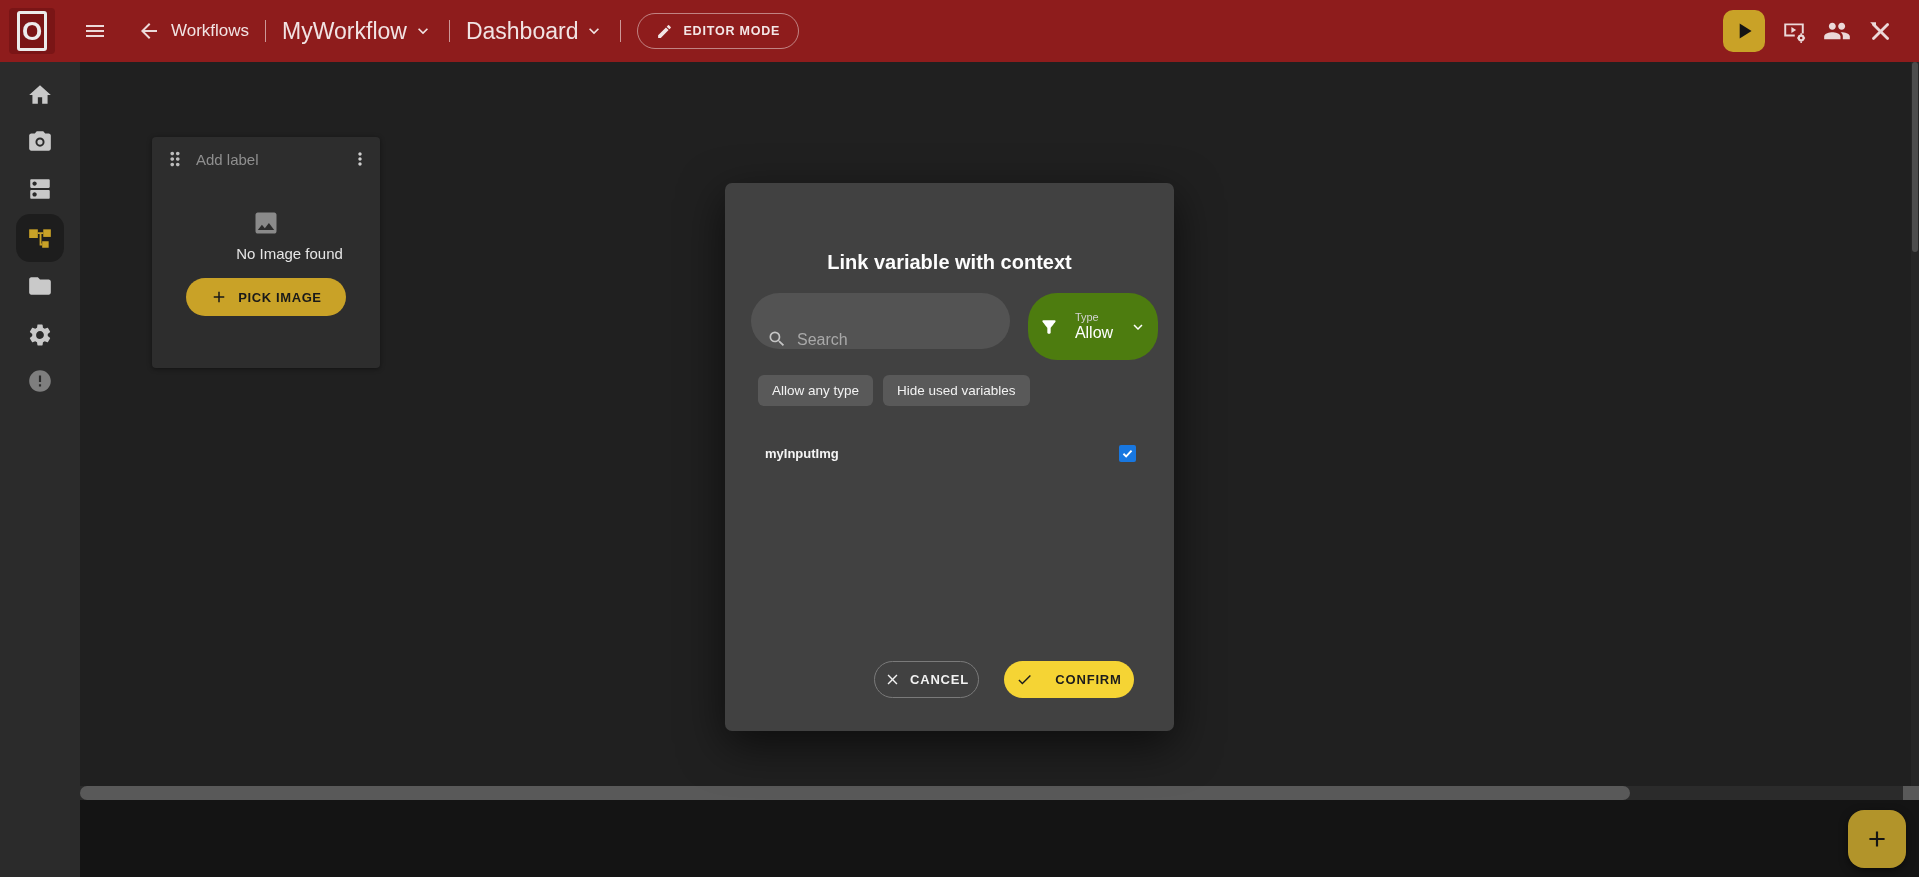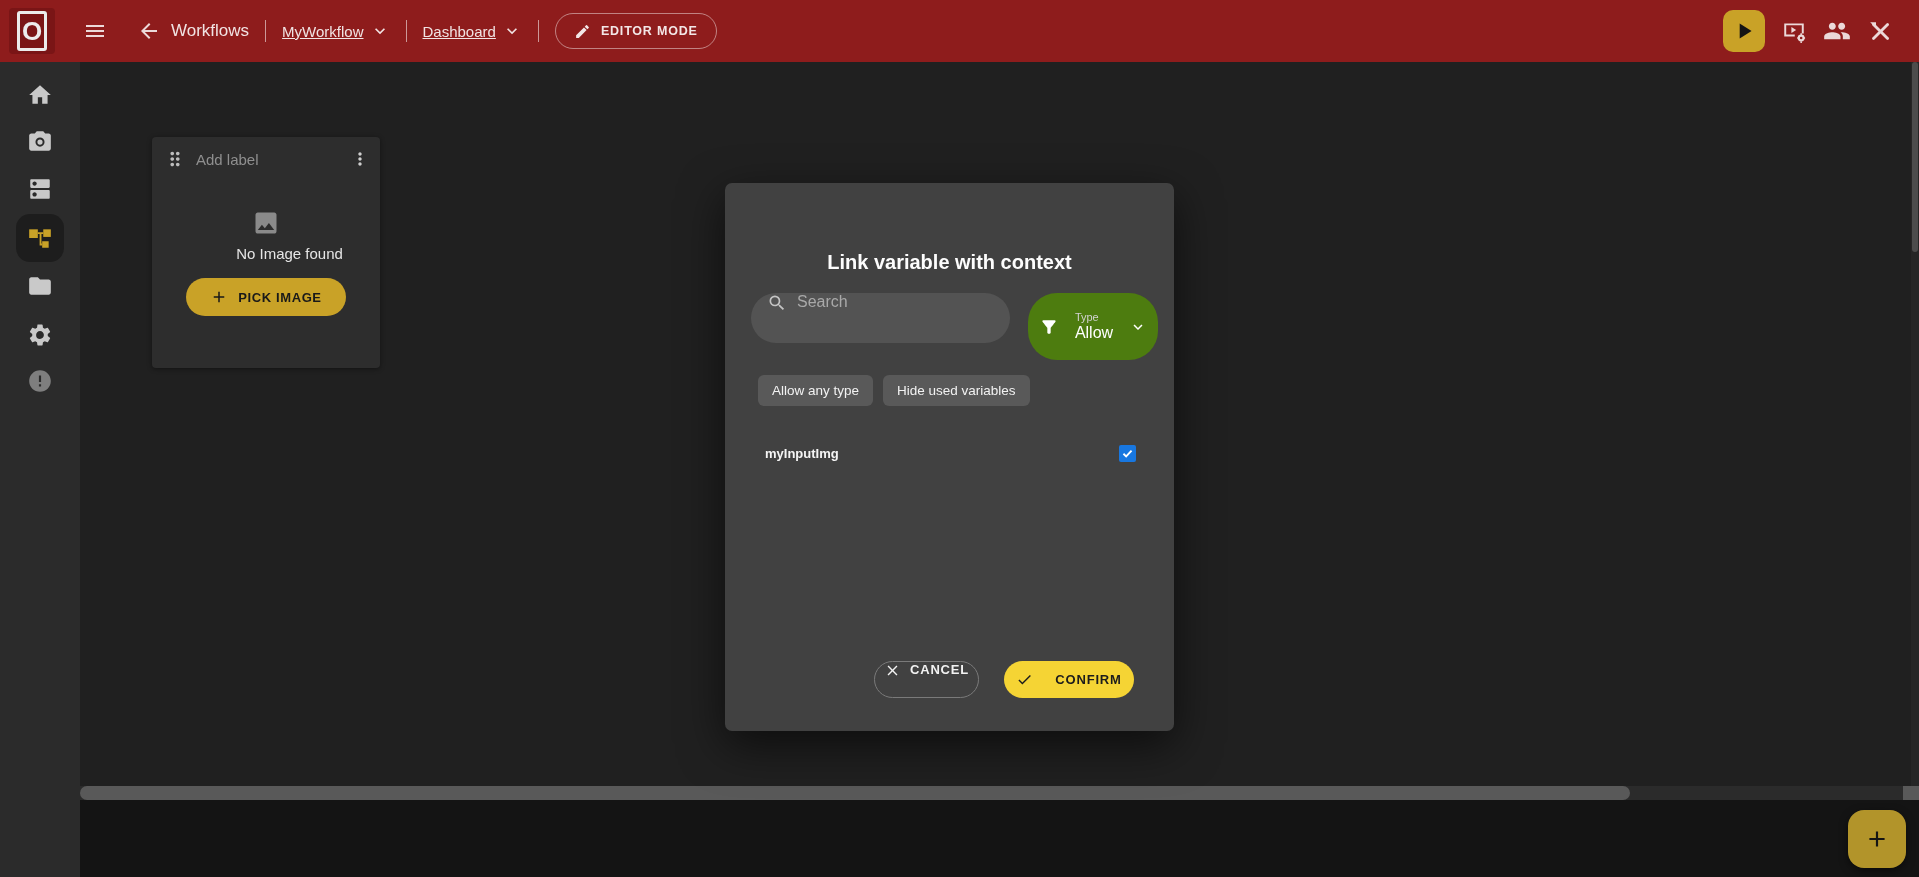--- a/index.html
+++ b/index.html
@@ -15,22 +15,22 @@
   .logo-box { width:46px; height:46px; margin-left:9px; background:#7a1516; border-radius:4px;
               display:flex; align-items:center; justify-content:center; }
   .logo-square { width:30px; height:40px; border:3px solid #ececec; border-radius:3px;
                  display:flex; align-items:center; justify-content:center; }
   .logo-square span { color:#ececec; font-size:26px; font-weight:bold; line-height:1; }
   .iconbtn { color:#ecd9d9; display:flex; align-items:center; justify-content:center;
              width:32px; height:32px; border-radius:50%; }
   .appbar .menu-btn { margin-left:24px; }
   .appbar .back-btn { margin-left:22px; }
   .crumb { color:#f1e3e3; font-size:17px; font-weight:500; margin-left:6px; }
-  .crumb-btn { display:flex; align-items:center; gap:6px; color:#f1e3e3; font-size:15px;
-               font-weight:500;text-decoration:underline; }
+  .crumb-btn { display:flex; align-items:center; gap:6px; color:#f1e3e3; font-size:23px;
+               font-weight:500; }
   .vdiv { width:1px; height:22px; background:rgba(255,255,255,.55); margin:0 16px; }
   .editor-mode { display:flex; align-items:center; gap:10px; height:36px; padding:0 18px;
                  border:1px solid rgba(255,255,255,.45); border-radius:18px; color:#f3e6e6;
                  font-size:12.5px; font-weight:bold; letter-spacing:.8px; }
   .appbar-right { margin-left:auto; display:flex; align-items:center; gap:15px; padding-right:25px; }
   .play-btn { width:42px; height:42px; border-radius:10px; background:#c9a227; color:#141414;
               display:flex; align-items:center; justify-content:center; }
   .appbar-right .iconbtn { width:28px; height:28px; }
 
   
@@ -70,22 +70,22 @@
   .bottombar { position:absolute; left:80px; top:800px; width:1839px; height:77px; background:#141414; z-index:2; }
   .fab { position:absolute; right:13px; top:10px; width:58px; height:58px; border-radius:16px;
          background:#b2942a; color:#141414; display:flex; align-items:center; justify-content:center;
          box-shadow:0 3px 8px rgba(0,0,0,.5); }
 
   
   .modal { position:absolute; left:725px; top:183px; width:449px; height:548px; background:#414141;
            border-radius:7px; box-shadow:0 14px 45px rgba(0,0,0,.6); z-index:10; }
   .modal-title { position:absolute; left:0; top:68px; width:100%; text-align:center; color:#fdfdfd;
                  font-size:20px; font-weight:600; }
-  .search-pill { position:absolute; left:26px; top:110px; width:259px; height:50px; border-radius:29px;
-                 background:#535353; display:flex; align-items:flex-start; padding:0 16px; }
+  .search-pill { position:absolute; left:26px; top:110px; width:259px; height:56px; border-radius:29px;
+                 background:#535353; display:flex; align-items:flex-end; padding:0 16px; }
   .search-pill svg { color:#c4c4c4; flex:none; }
   .search-input { flex:1; margin-left:10px; background:transparent; border:none; outline:none;
                   color:#eee; font-size:16px; font-family:inherit; min-width:0; }
   .search-input::placeholder { color:#a9a9a9; }
   .type-pill { position:absolute; left:303px; top:110px; width:130px; height:67px; border-radius:29px;
                background:#4d7c0f; display:flex; align-items:center; justify-content:center; gap:16px; color:#fff; }
   .type-col { display:flex; flex-direction:column; align-items:flex-start; line-height:1.15; }
   .type-label { font-size:11px; color:#d2d2d2; }
   .type-value { font-size:16px; color:#fff; }
   .chips { position:absolute; left:33px; top:192px; display:flex; gap:10px; }
@@ -94,21 +94,21 @@
   .var-list { position:absolute; left:40px; right:38px; top:258px; display:flex; flex-direction:column; gap:5px; }
   .var-row { display:flex; align-items:center; justify-content:space-between; height:24px; }
   .var-name { color:#f5f5f5; font-size:13px; font-weight:bold; }
   .checkbox { width:17px; height:17px; border-radius:2px; display:flex; align-items:center;
               justify-content:center; cursor:pointer; }
   .checkbox[data-checked="true"]  { background:#1877e0; color:#fff; }
   .checkbox[data-checked="false"] { background:#fff; color:transparent; }
   .modal-actions { position:absolute; left:0; top:478px; width:100%; height:37px; }
   .cancel-btn { position:absolute; left:149px; width:105px; height:37px; border-radius:19px;
                 border:1px solid #7a7a7a; color:#f2f2f2; font-size:13px; font-weight:bold;
-                letter-spacing:.8px; display:flex; justify-content:center; gap:9px; }
+                letter-spacing:.8px; display:flex; align-items:center; justify-content:center; gap:9px; }
   .confirm-btn { position:absolute; left:279px; width:130px; height:37px; border-radius:19px;
                  background:#f5d434; color:#1c1c1c; font-size:13px; font-weight:bold;
                  letter-spacing:.8px; display:flex; align-items:center; justify-content:center; gap:22px; }
 </style>
 </head>
 <body>
 
 <div class="root">
 
   <header class="appbar">

